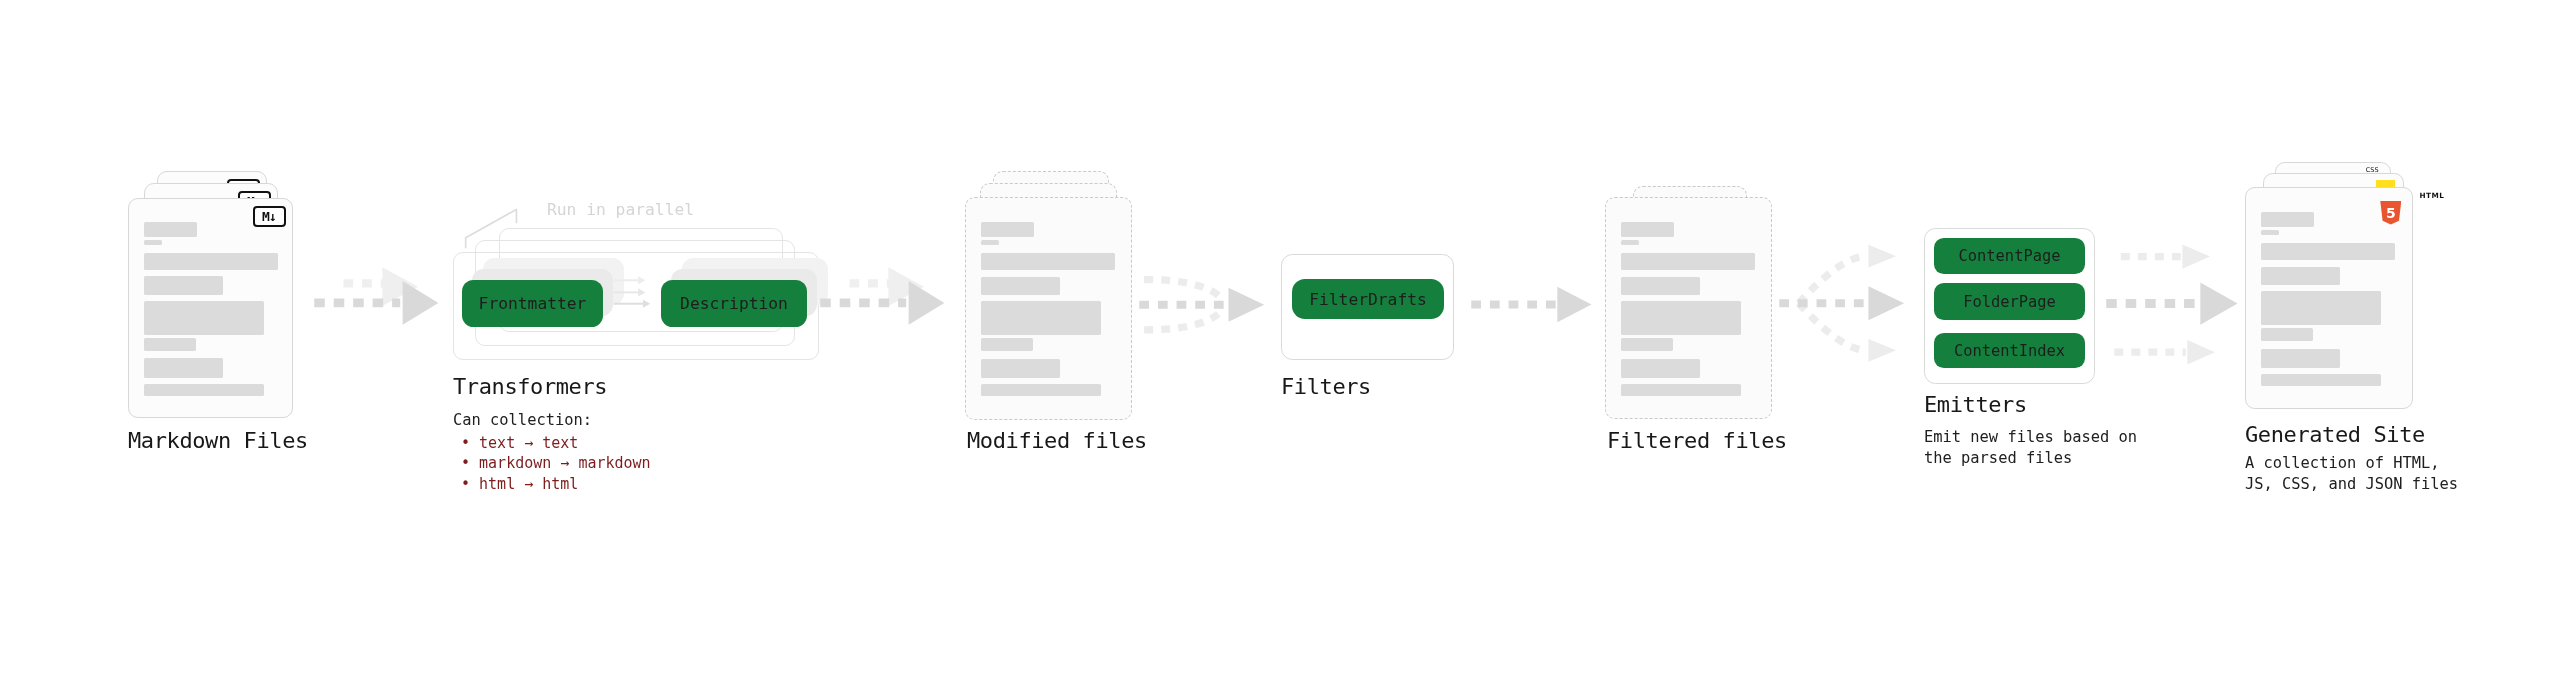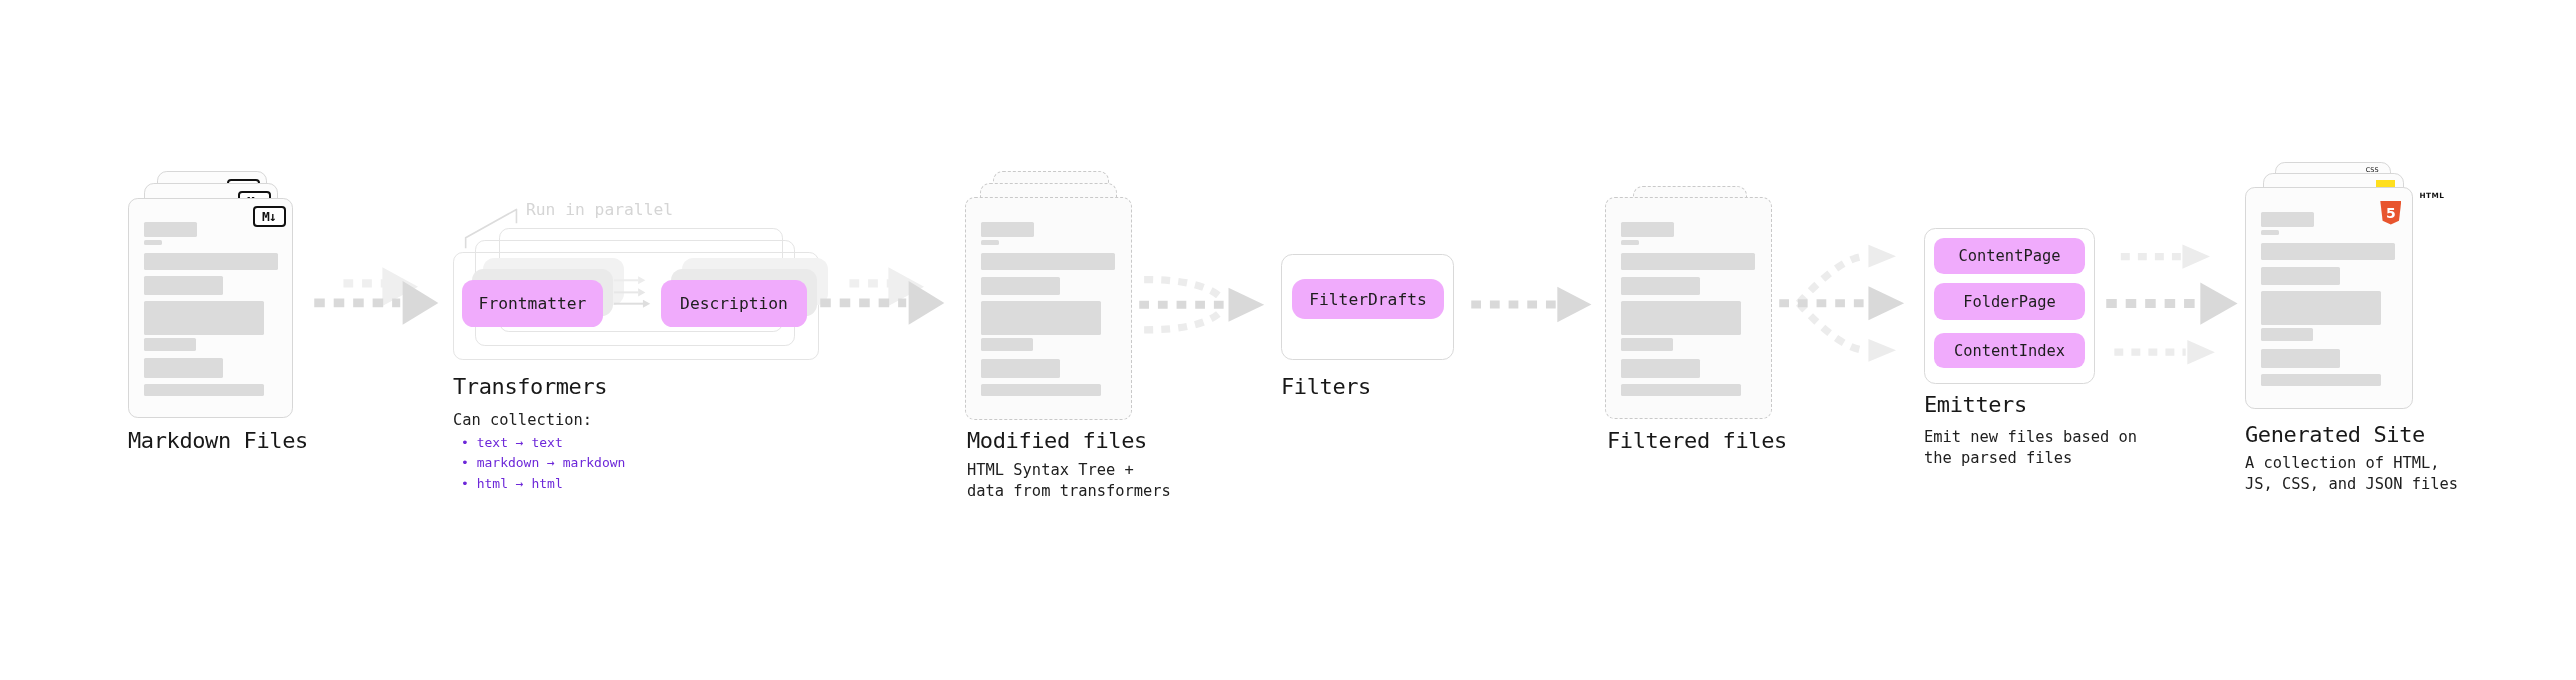--- a/index.html
+++ b/index.html
@@ -16,33 +16,33 @@
   .md-badge{
     position:absolute;top:7.3px;right:6.5px;width:33px;height:20.3px;
     border:2px solid #111;border-radius:4.1px;background:#fff;
     font-size:13px;font-weight:bold;letter-spacing:-0.8px;color:#111;
     display:flex;align-items:center;justify-content:center;box-sizing:border-box;
   }
   
   .outline-box{position:absolute;border:1.6px solid #e4e4e4;border-radius:9.8px;background:transparent;box-sizing:border-box;}
   
   .pill{
-    position:absolute;background:#f0abfc;border-radius:11.4px;
+    position:absolute;background:#15803d;border-radius:11.4px;
     display:flex;align-items:center;justify-content:center;
     font-size:16.3px;color:#1d1d1d;box-sizing:border-box;white-space:nowrap;
   }
   .pill.ghost1{background:#eaeaea;}
   .pill.ghost2{background:#f2f2f2;}
   
   .proc-box{position:absolute;background:#ffffff;border:1.6px solid #d9d9d9;border-radius:11.4px;box-sizing:border-box;}
   
   .title{position:absolute;font-size:22px;font-weight:500;color:#181818;white-space:nowrap;letter-spacing:-0.4px;}
   .desc{position:absolute;font-size:15.4px;line-height:21px;color:#202020;white-space:pre-line;}
-  .bullet-line{font-size:13px;line-height:20.3px;color:#6d28d9;white-space:pre;}
-  .callout-text{position:absolute;font-size:16.3px;color:#d5d5d5;white-space:nowrap;}
+  .bullet-line{font-size:15px;line-height:20.3px;color:#7f1d1d;white-space:pre;}
+  .callout-text{position:absolute;font-size:16.3px;color:#d5d5d5;white-space:nowrap;margin-left:21px;}
   
   .html5-logo{position:absolute;top:4.1px;right:9px;width:24.4px;text-align:center;}
   .html5-logo .word{font-size:7.3px;font-weight:bold;color:#111;letter-spacing:0.4px;line-height:8.1px;font-family:"DejaVu Sans","Liberation Sans",sans-serif;padding-left:41px;}
   .html5-shield{
     width:21px;height:23.6px;margin:0.8px auto 0;background:#e8552e;
     clip-path:polygon(0% 0%,100% 0%,89% 84%,50% 100%,11% 84%);
     display:flex;align-items:center;justify-content:center;
     color:#fff;font-size:14px;font-weight:bold;font-family:"DejaVu Sans","Liberation Sans",sans-serif;
   }
   .css-logo{position:absolute;top:4.1px;right:8.1px;width:19.5px;text-align:center;}
@@ -133,22 +133,20 @@
         <div class="bar" style="width: 18.7px; height: 4.9px; margin-top: 3.3px;"></div>
         <div class="bar" style="width: 134px; height: 17px; margin-top: 8.1px;"></div>
         <div class="bar" style="width: 79px; height: 18.7px; margin-top: 6.5px;"></div>
         <div class="bar" style="width: 120px; height: 34px; margin-top: 5.7px;"></div>
         <div class="bar" style="width: 52px; height: 13px; margin-top: 3.3px;"></div>
         <div class="bar" style="width: 79px; height: 19.5px; margin-top: 7.3px;"></div>
         <div class="bar" style="width: 120px; height: 12.2px; margin-top: 5.7px;"></div>
       </div>
   </div>
   <div class="title" style="left:967px;top:428px;">Modified files</div>
-  <div class="desc" style="left:967px;top:460px;">HTML Syntax Tree +
-data from transformers</div>
 
   <svg style="left:1136px;top:268px;" width="142" height="75" viewBox="0 0 175 92">
     <path d="M 10 14 Q 78 14 102 34" fill="none" stroke="#ececec" stroke-width="9" stroke-dasharray="11 10"></path>
     <path d="M 10 76 Q 78 76 102 56" fill="none" stroke="#ececec" stroke-width="9" stroke-dasharray="11 10"></path>
     <line x1="4" y1="45" x2="112" y2="45" stroke="#d9d9d9" stroke-width="10" stroke-dasharray="12 11"></line>
     <polygon points="114,24 158,45 114,66" fill="#d9d9d9"></polygon>
   </svg>
 
   <div class="proc-box" style="left:1281px;top:254px;width:173px;height:106px;"></div>
   <div class="pill" style="left:1292px;top:279px;width:152px;height:40px;border-radius:13px;">FilterDrafts</div>

